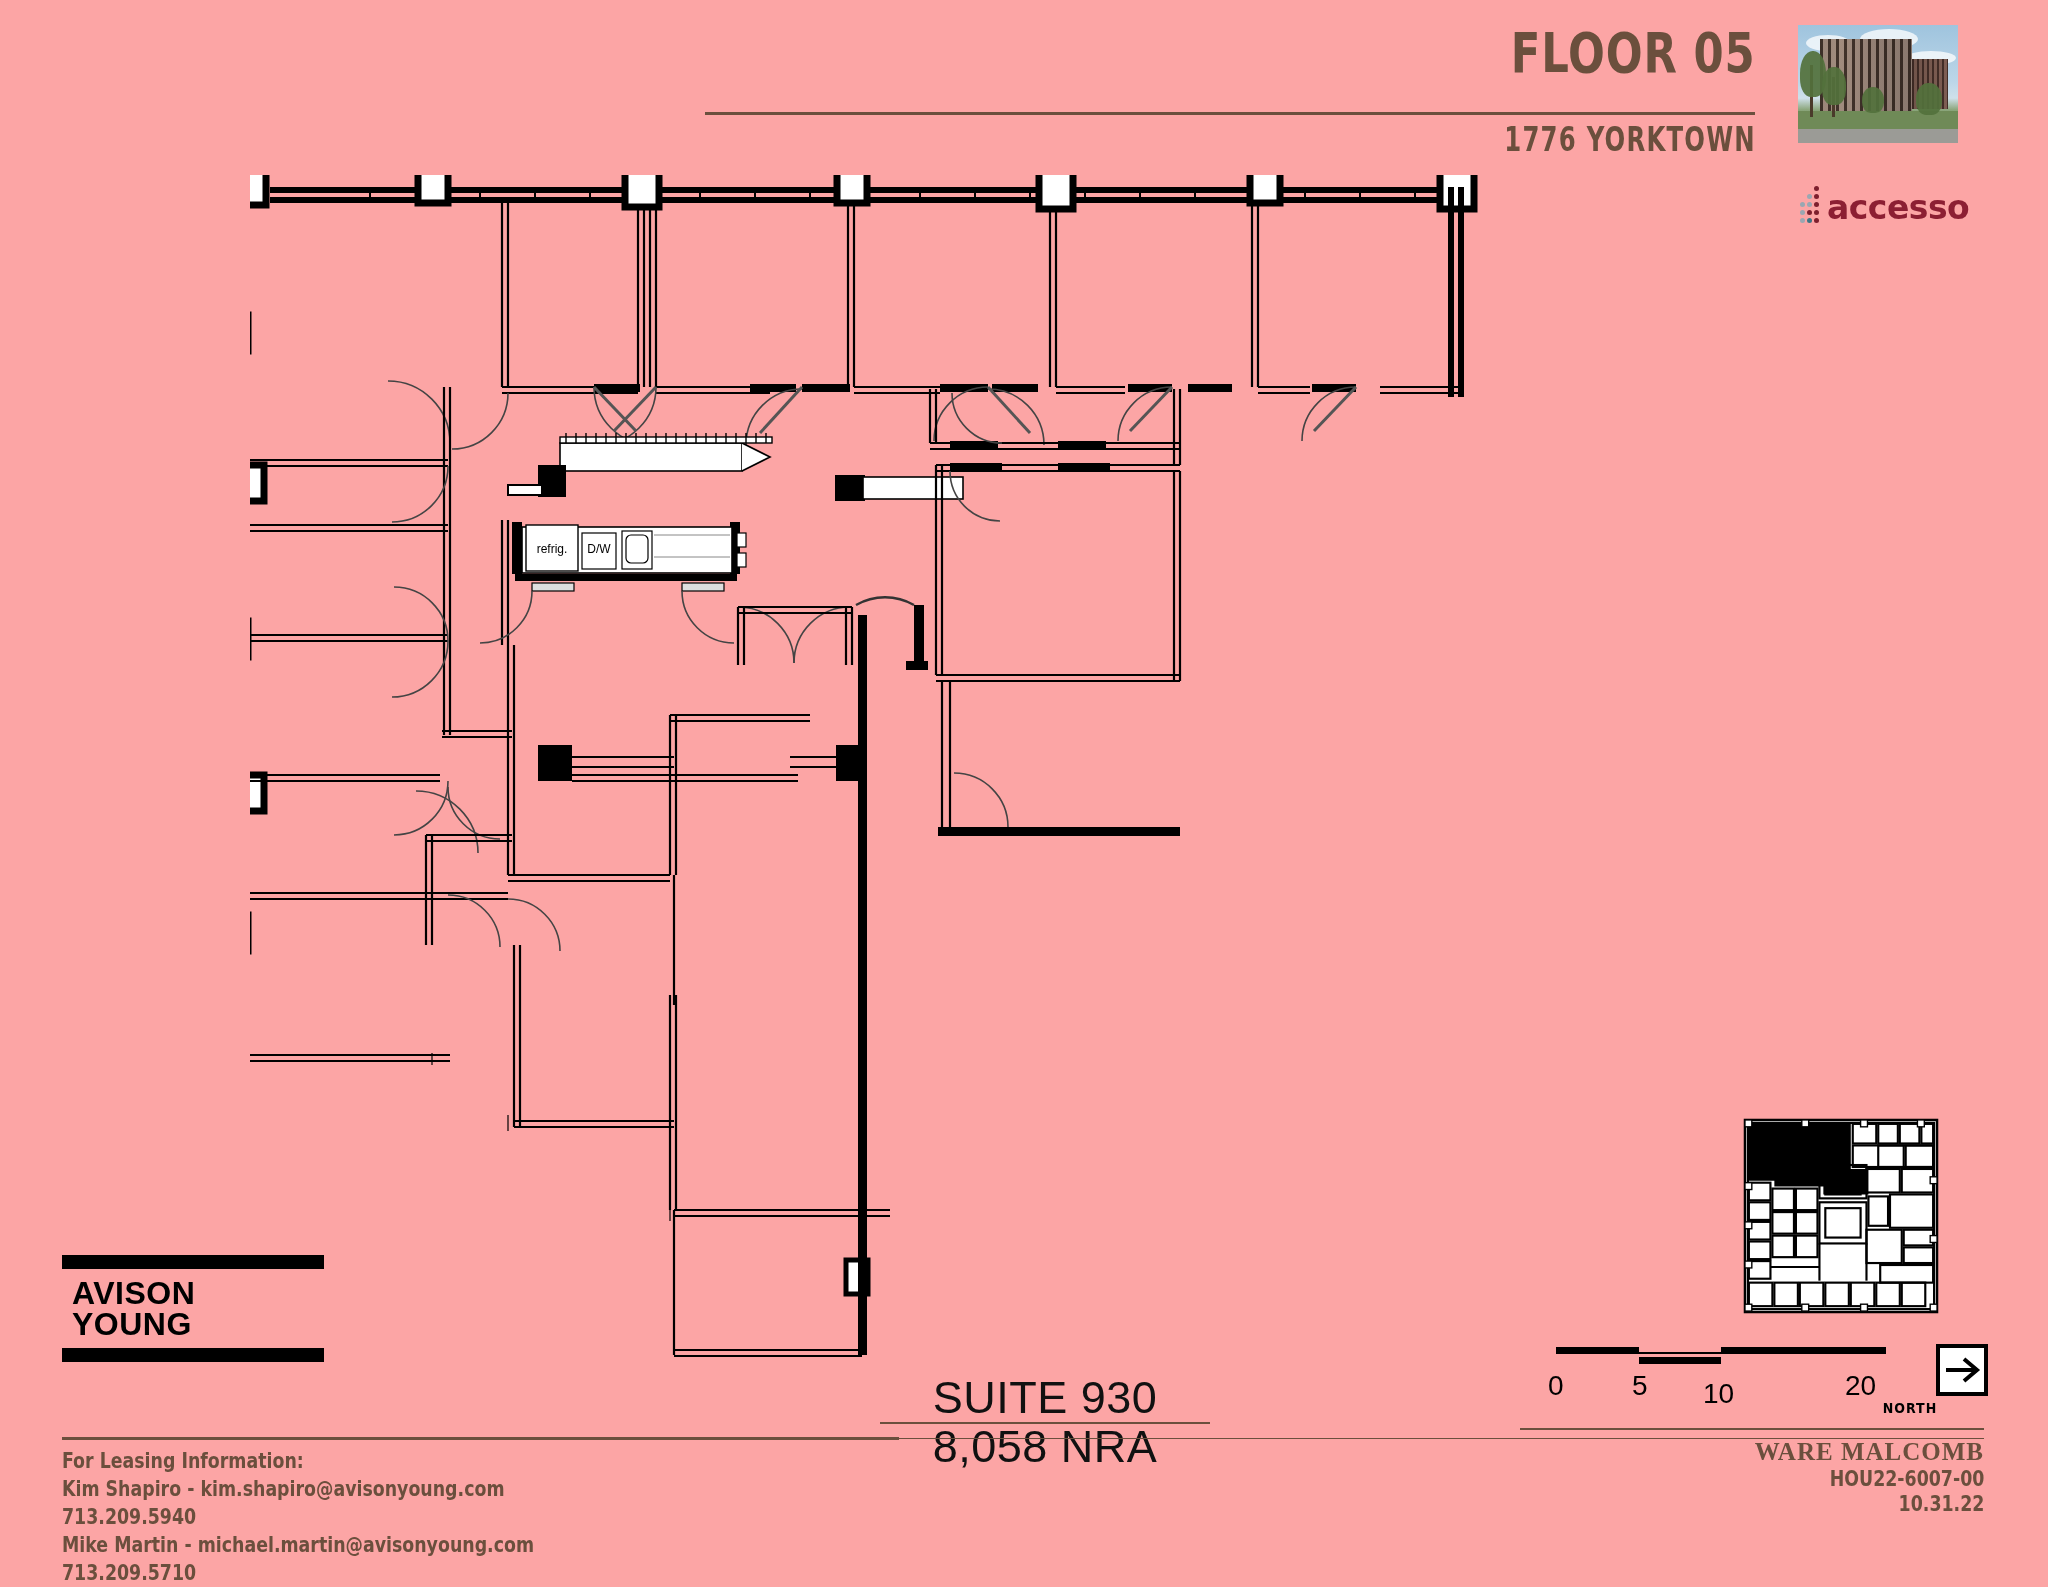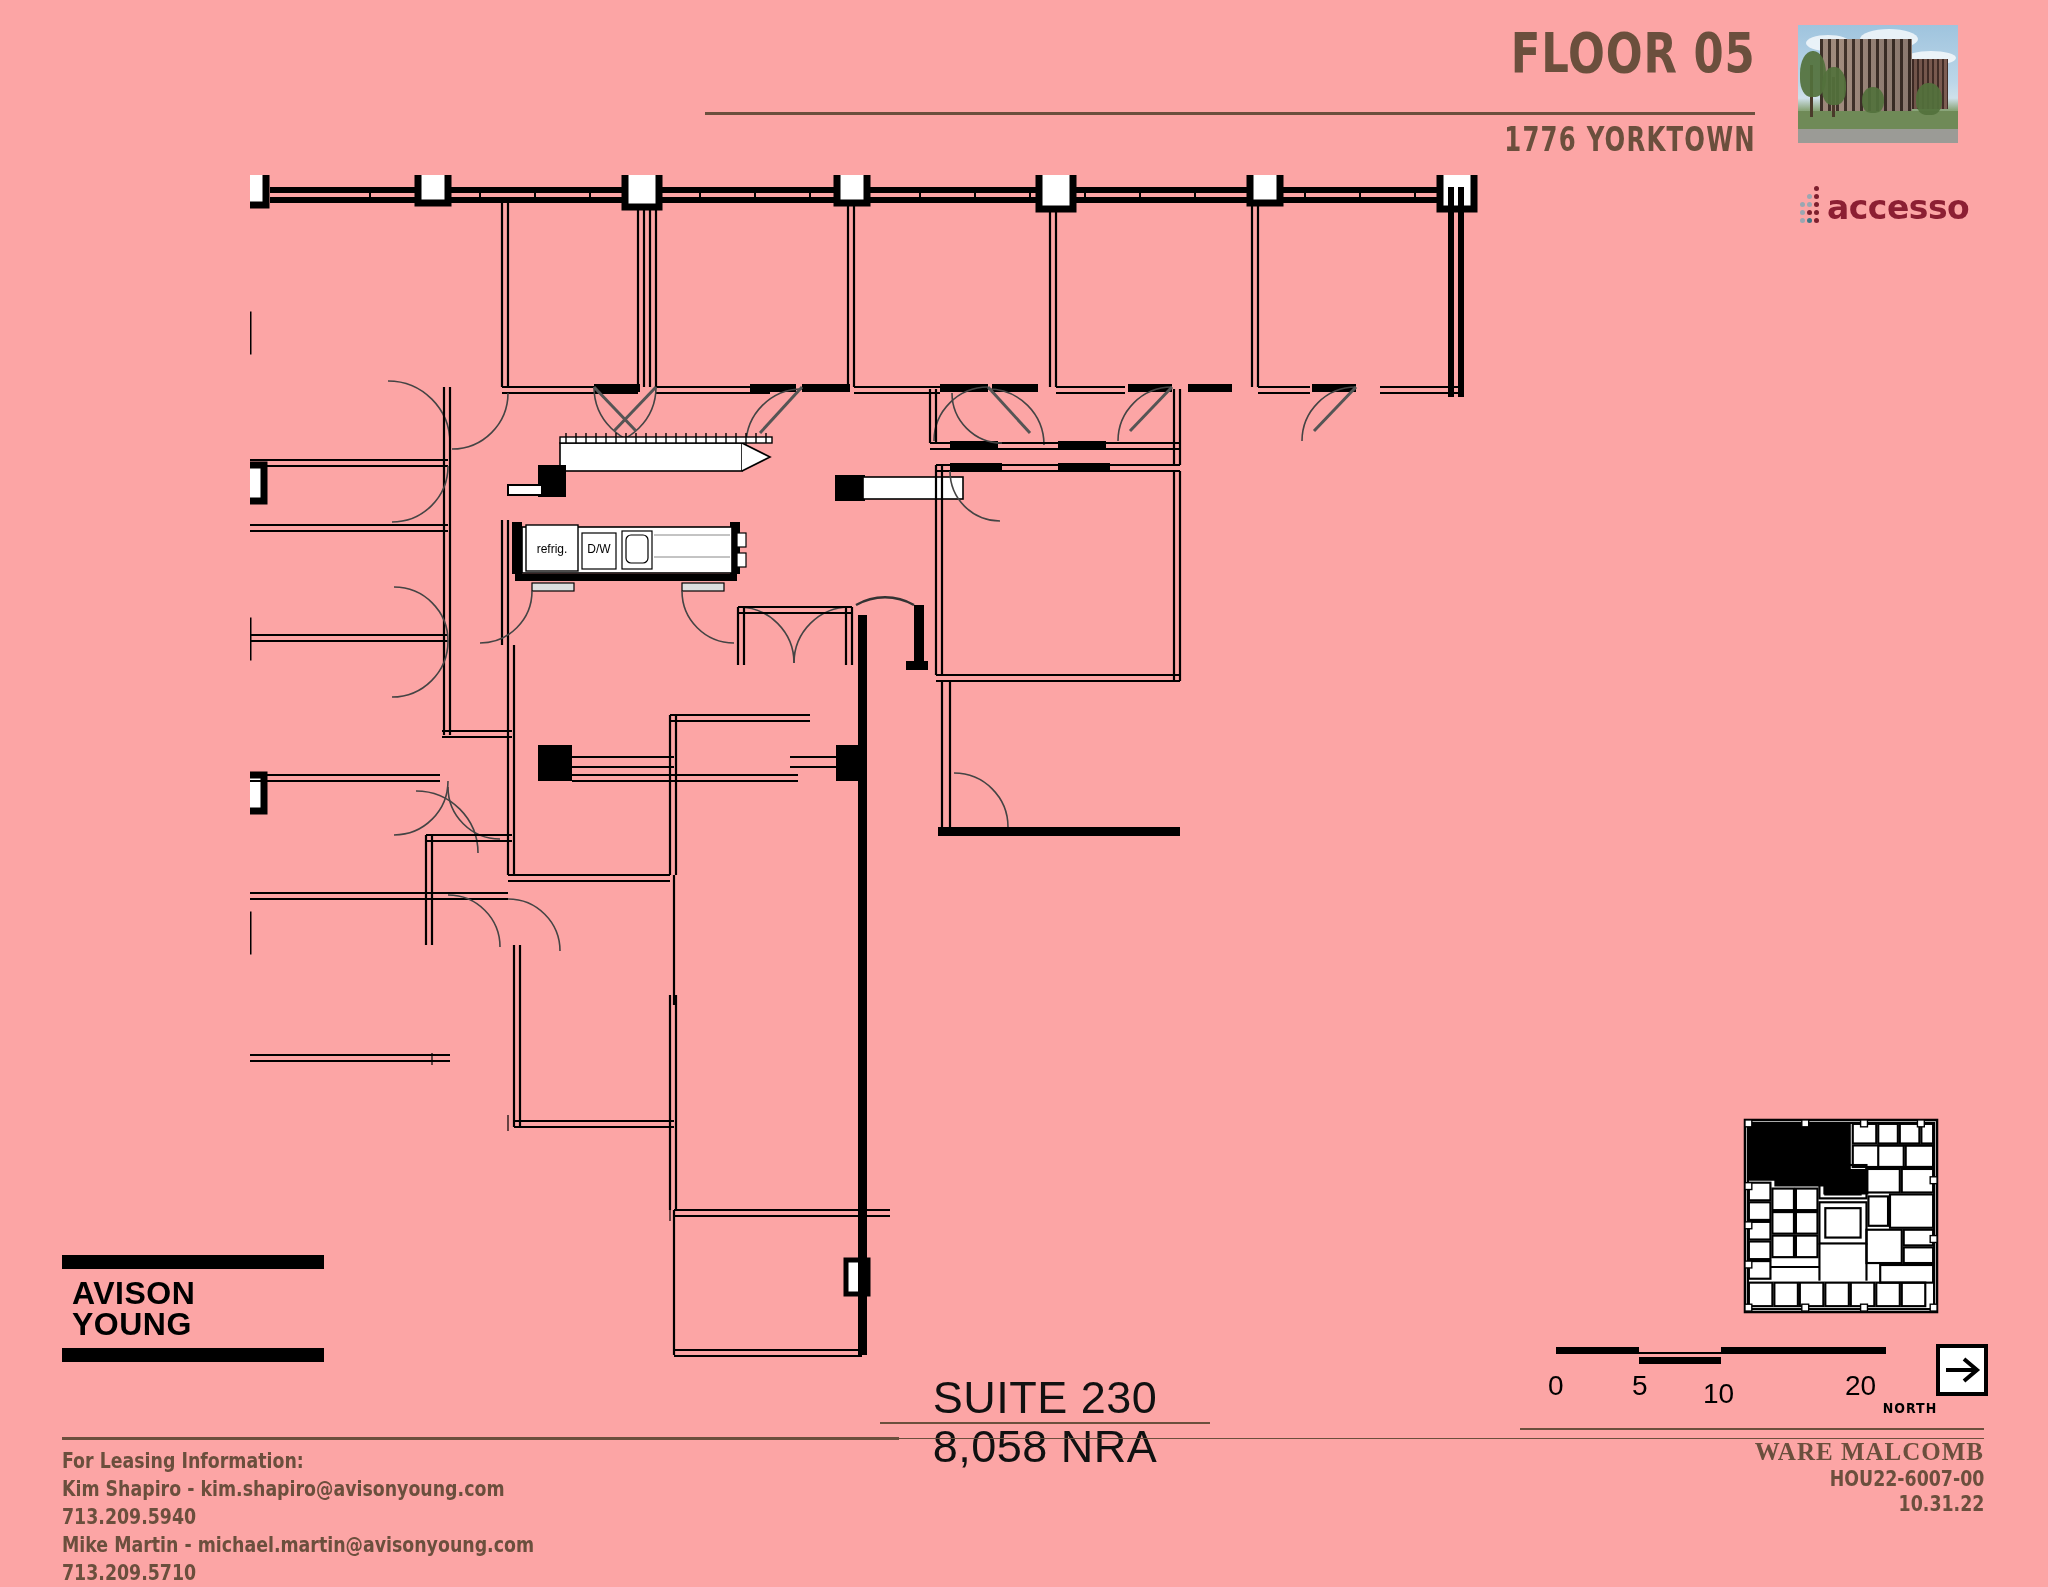--- a/index.html
+++ b/index.html
@@ -555,21 +555,21 @@
       <g stroke="#000" stroke-width="1.2">
         <line x1="182" y1="878" x2="182" y2="890"></line>
         <line x1="258" y1="940" x2="258" y2="956"></line>
         <line x1="420" y1="1030" x2="420" y2="1046"></line>
       </g>
 
     </g>
   </svg>
 
   <div id="suite-block">
-    <div id="suite-name">SUITE 230</div>
+    <div id="suite-name">SUITE 930</div>
     <div id="suite-rule"></div>
     <div id="suite-area">8,058 NRA</div>
   </div>
 
   <div id="ay-logo">
     <div class="ay-bar"></div>
     <div id="ay-words">
       <div>AVISON</div>
       <div>YOUNG</div>
     </div>

